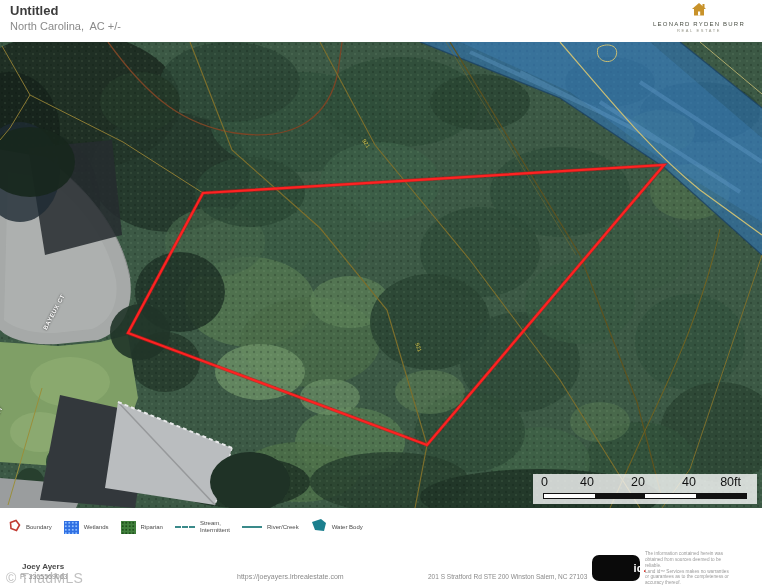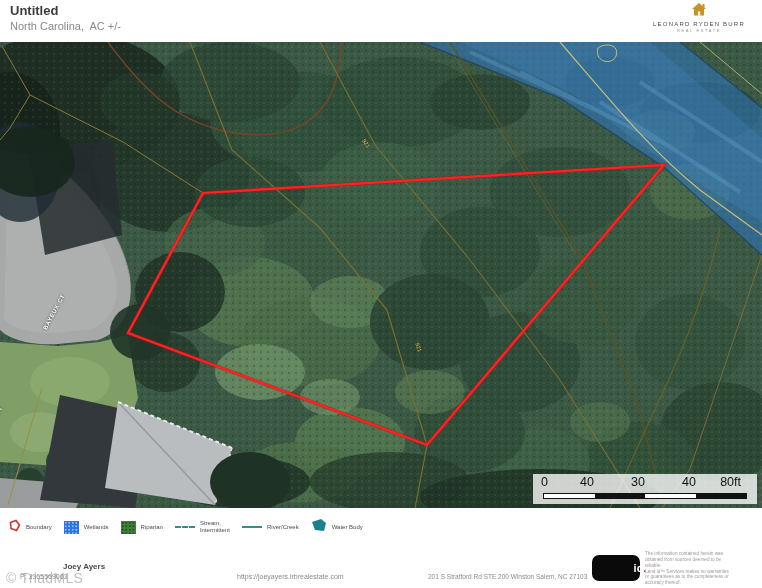--- a/index.html
+++ b/index.html
@@ -39,21 +39,21 @@
   .leg-label { font-size:6px; color:#4a4a4a; line-height:1.15; }
   .sw-wetlands { width:15px; height:13px; background-color:#2f6fe3;
     background-image:radial-gradient(#8fc0ff 0.8px, transparent 1px); background-size:3.5px 3.5px; }
   .sw-riparian { width:15px; height:13px; background-color:#41803c;
     background-image:radial-gradient(#1e4f1c 0.8px, transparent 1px); background-size:3.5px 3.5px; }
   .sw-stream { width:20px; height:0; border-top:2px dashed #3a8a8a; }
   .sw-river { width:20px; height:0; border-top:2px solid #3a8a8a; }
 
   
   .footer { position:absolute; top:546px; left:0; width:762px; height:42px; background:#fff; }
-  .agent { position:absolute; left:22px; top:16px; font-size:8px; font-weight:bold; color:#4a4a4a;margin-left:41px; }
+  .agent { position:absolute; left:22px; top:16px; font-size:8px; font-weight:bold; color:#4a4a4a; }
   .phone { position:absolute; left:20px; top:27px; font-size:7px; color:#8f8f8f; }
   .watermark { position:absolute; left:6px; top:24px; font-size:14px; color:rgba(140,140,140,0.55);
     letter-spacing:0.3px; }
   .url { position:absolute; left:237px; top:27px; font-size:7px; color:#8a8a8a; text-decoration:none; }
   .address { position:absolute; left:428px; top:27px; font-size:6.5px; color:#8a8a8a; }
   .disclaimer { position:absolute; left:592px; top:5px; width:166px; height:34px;
     display:flex; align-items:center; gap:5px; }
   .id-logo { width:26px; height:26px; background:#0a0a0a; border-radius:7px; color:#fff;
     font-size:11px; font-weight:bold; display:flex; align-items:center; justify-content:center;
     flex:0 0 26px;padding-left:48px; }
@@ -193,21 +193,21 @@
     </svg>
 
     <div class="street-label" style="left:42px; top:286px; transform:rotate(-62deg);">BAYEUX CT</div>
     <div class="street-label" style="left:-20px; top:398px; transform:rotate(-62deg);">BAYEUX CT</div>
     <div class="contour-label" style="left:366px; top:96px; transform:rotate(55deg);">921</div>
     <div class="contour-label" style="left:420px; top:300px; transform:rotate(72deg);">921</div>
 
     <div class="scalebar">
       <span class="lab" style="left:8px;">0</span>
       <span class="lab" style="left:47px;">40</span>
-      <span class="lab" style="left:98px;">30</span>
+      <span class="lab" style="left:98px;">20</span>
       <span class="lab" style="left:149px;">40</span>
       <span class="lab" style="right:16px;">80ft</span>
       <div class="sb-track">
         <div class="sb-seg"></div>
           <div class="sb-seg b"></div>
           <div class="sb-seg"></div>
           <div class="sb-seg b"></div>
       </div>
     </div>
   </div>

